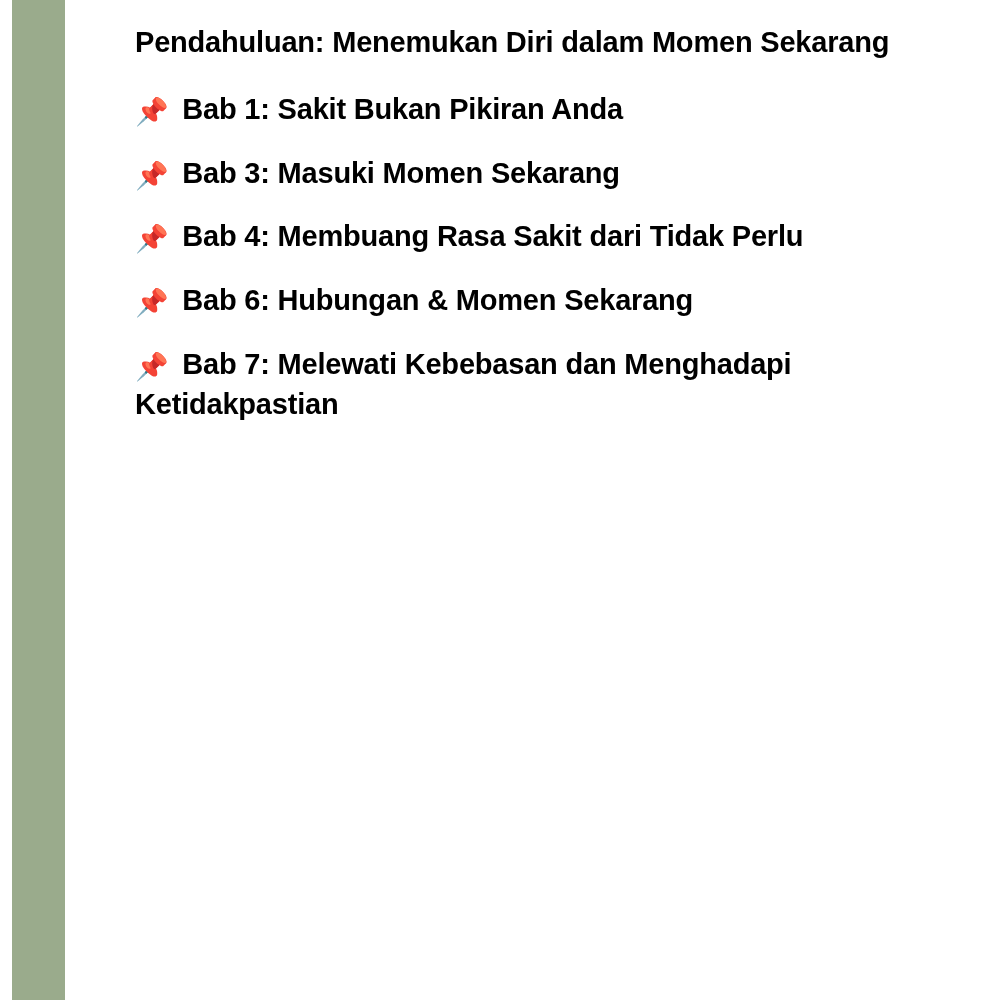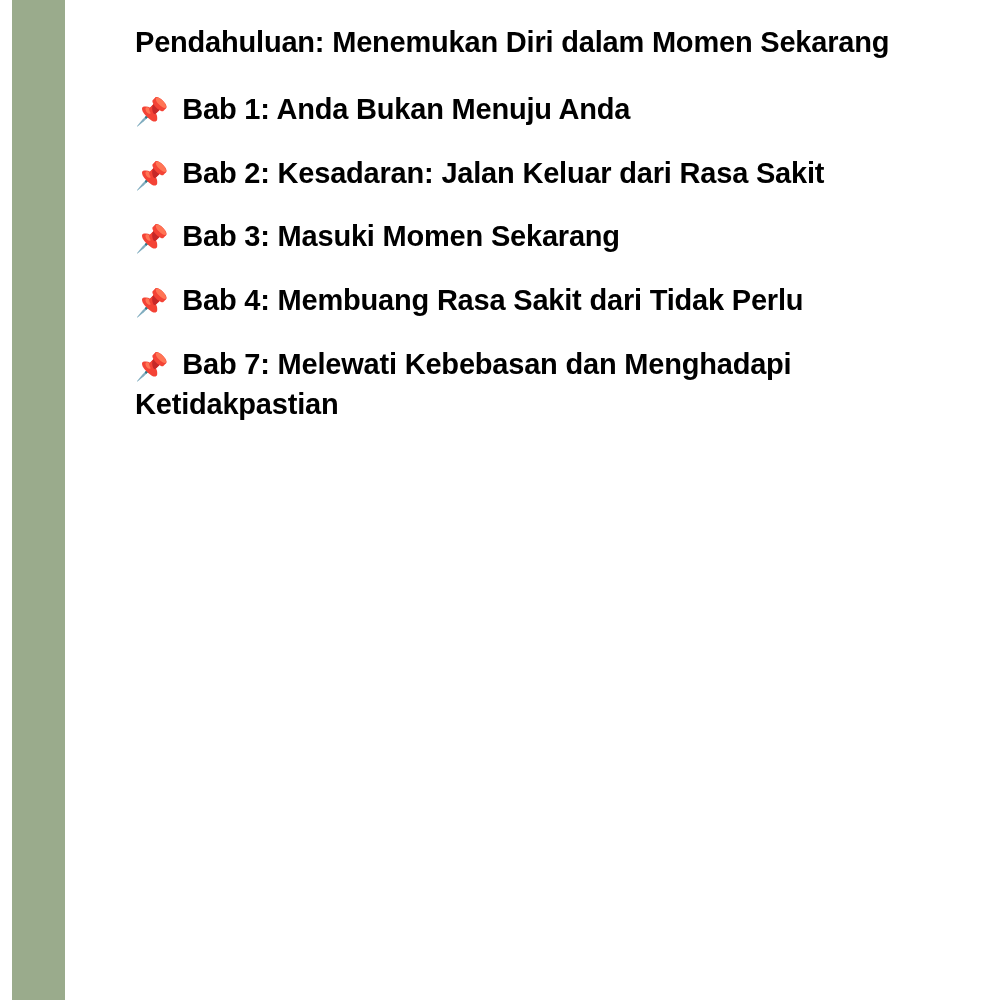--- a/index.html
+++ b/index.html
@@ -89,39 +89,39 @@
   <div class="sage-bar"></div>
 
   <div class="content">
 
     <h1 class="heading">Pendahuluan: Menemukan Diri dalam Momen Sekarang</h1>
 
     <ul class="toc-list">
 
       <li class="toc-item">
         <span class="pin-icon">📌</span>
-        <span class="toc-text">Bab 1: Anda Bukan Menuju Anda</span>
+        <span class="toc-text">Bab 1: Sakit Bukan Pikiran Anda</span>
       </li>
 
-      <li class="toc-item">
-        <span class="pin-icon">📌</span>
-        <span class="toc-text">Bab 2: Kesadaran: Jalan Keluar dari Rasa Sakit</span>
-      </li>
 
       <li class="toc-item">
         <span class="pin-icon">📌</span>
         <span class="toc-text">Bab 3: Masuki Momen Sekarang</span>
       </li>
 
       <li class="toc-item">
         <span class="pin-icon">📌</span>
         <span class="toc-text">Bab 4: Membuang Rasa Sakit dari Tidak Perlu</span>
       </li>
 
 
+      <li class="toc-item">
+        <span class="pin-icon">📌</span>
+        <span class="toc-text">Bab 6: Hubungan &amp; Momen Sekarang</span>
+      </li>
 
       <li class="toc-item">
         <span class="pin-icon">📌</span>
         <span class="toc-text">Bab 7: Melewati Kebebasan dan Menghadapi Ketidakpastian</span>
       </li>
 
 
 
 
     </ul>

